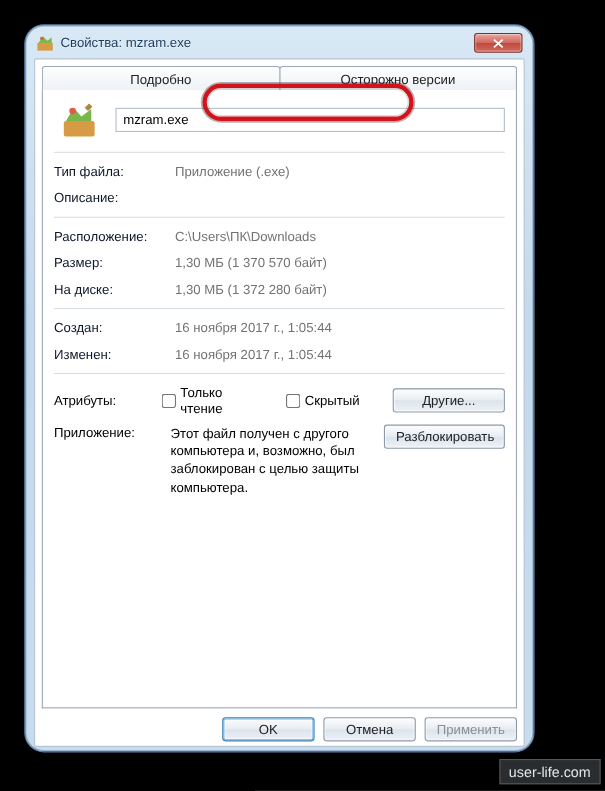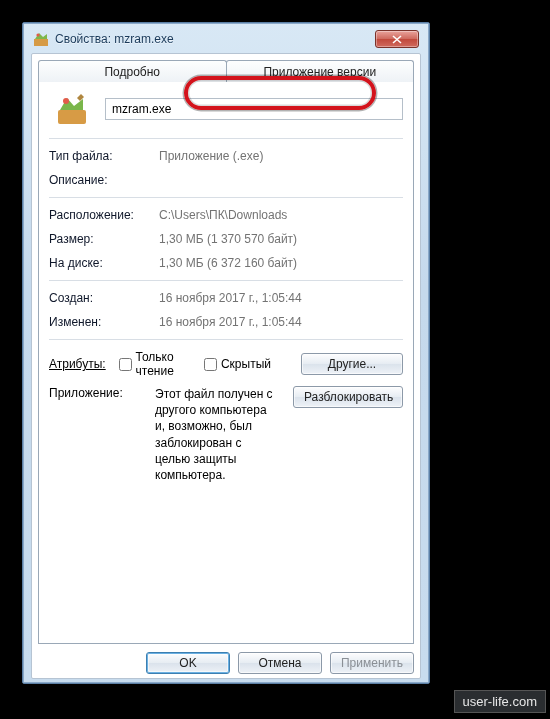--- a/index.html
+++ b/index.html
@@ -7,24 +7,24 @@
     width: 550px; height: 719px;
     background: #000;
     font-family: "Segoe UI", Tahoma, sans-serif;
     font-size: 12px;
     position: relative;
     overflow: hidden;
   }
   .outer-frame {
     position: absolute;
     left: 22px; top: 22px;
-    width: 408px; height: 662px;
+    width: 464px; height: 662px;
     background: linear-gradient(180deg, #d8e8f5, #c5d9ec 40%, #c8dcee);
     border: 1px solid #5b7fa5;
-    border-radius: 2px;
+    border-radius: 18px;
     box-shadow: 0 0 0 1px #89a8c8 inset;
     padding: 8px;
   }
   .titlebar {
     display: flex;
     align-items: center;
     height: 22px;
     padding: 0 2px 6px 2px;
   }
   .title-icon {
@@ -111,21 +111,21 @@
     border: 1px solid #b5bfc9;
     padding: 2px 6px;
     font-family: inherit;
     font-size: 12px;
   }
   .sep { height: 1px; border-top: 1px solid #d8dee5; margin: 6px 0 10px 0; }
   .kv { display: flex; margin-bottom: 10px; }
   .kv .k { width: 110px; color: #0f172a; }
   .kv .v { flex: 1; color: #737373; }
   .attr-row { display: flex; align-items: center; gap: 6px; margin-bottom: 8px; }
-  .attr-label { width: 100px; text-decoration: underline; }
+  .attr-label { width: 100px; }
   .chk { display: inline-flex; align-items: center; gap: 4px; margin-right: 18px; }
   .chk input { width: 13px; height: 13px; }
   .win-btn {
     min-width: 102px; height: 22px;
     border: 1px solid #8c99a8;
     border-radius: 3px;
     background: linear-gradient(180deg, #fdfdfe, #e7edf3 48%, #dbe3ec 52%, #eef2f7);
     font-family: inherit; font-size: 12px;
     color: #222;
     padding: 0 10px;
@@ -176,21 +176,21 @@
     </div>
   </div>
 
   <div class="inner">
     <div class="tabs-area">
       <div class="tab-row top">
         <div class="tab">
             <span>Подробно</span>
           </div>
         <div class="tab">
-            <span>Приложение версии</span>
+            <span>Осторожно версии</span>
           </div>
       </div>
       <div class="highlight-ring" id="ring" style="left:152px; top:22px; width:192px; height:34px;"></div>
     </div>
 
     <div class="tab-panel">
       <div class="file-header">
         <span class="file-icon">
           <svg viewBox="0 0 34 34">
               <rect x="3" y="18" width="28" height="14" rx="2" fill="#d79b45"></rect>
@@ -217,21 +217,21 @@
       <div class="kv">
           <div class="k">Расположение:</div>
           <div class="v">C:\Users\ПК\Downloads</div>
         </div>
       <div class="kv">
           <div class="k">Размер:</div>
           <div class="v">1,30 МБ (1 370 570 байт)</div>
         </div>
       <div class="kv">
           <div class="k">На диске:</div>
-          <div class="v">1,30 МБ (6 372 160 байт)</div>
+          <div class="v">1,30 МБ (1 372 280 байт)</div>
         </div>
 
       <div class="sep"></div>
 
       <div class="kv">
           <div class="k">Создан:</div>
           <div class="v">16 ноября 2017 г., 1:05:44</div>
         </div>
       <div class="kv">
           <div class="k">Изменен:</div>

